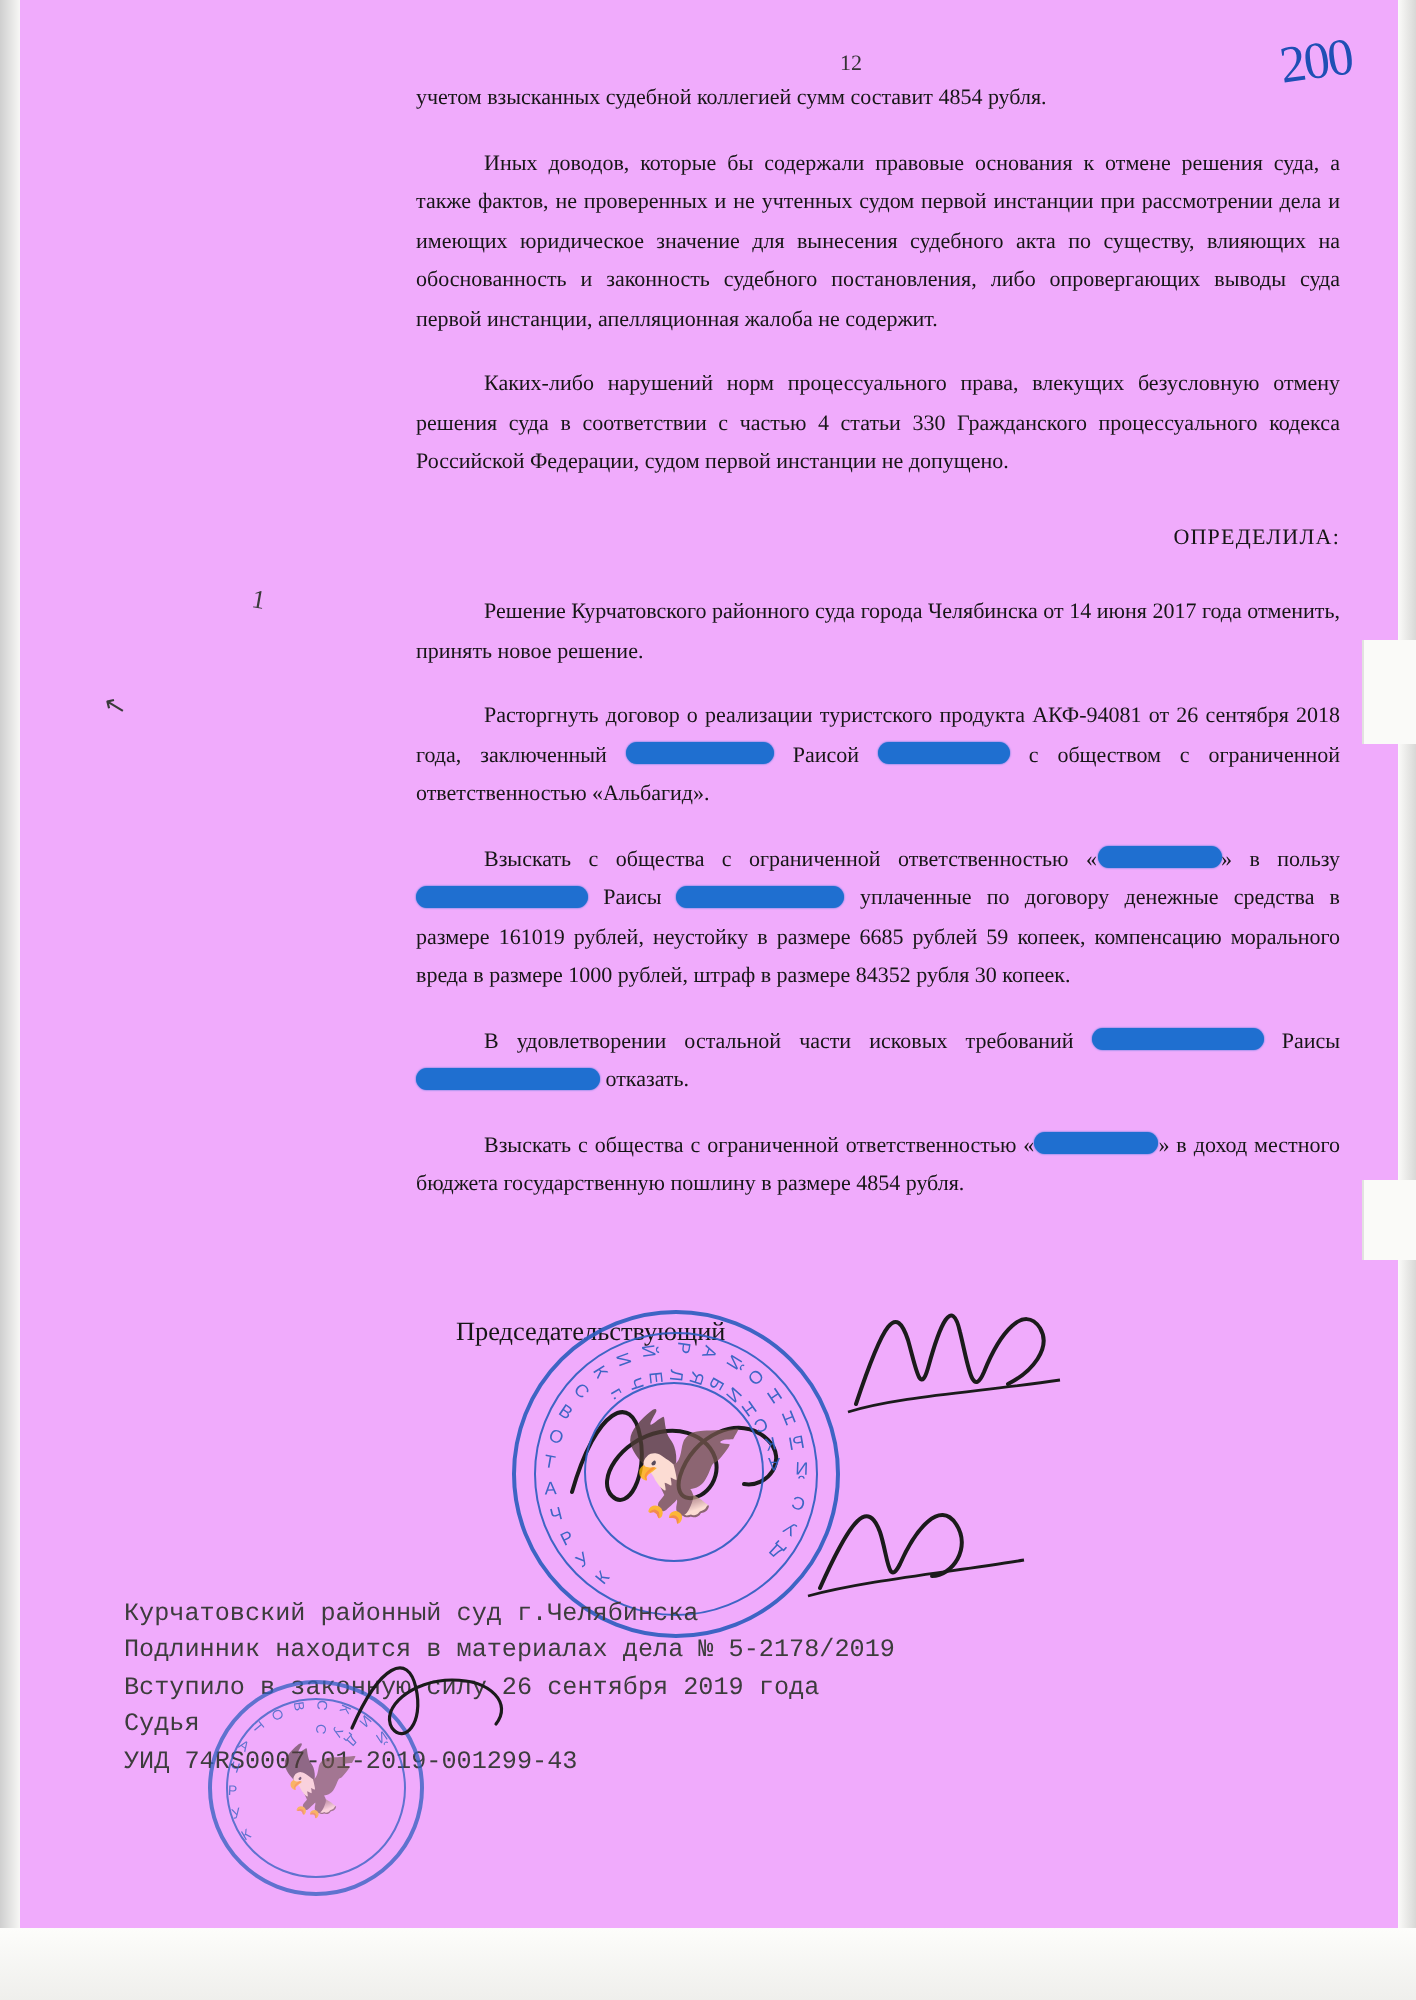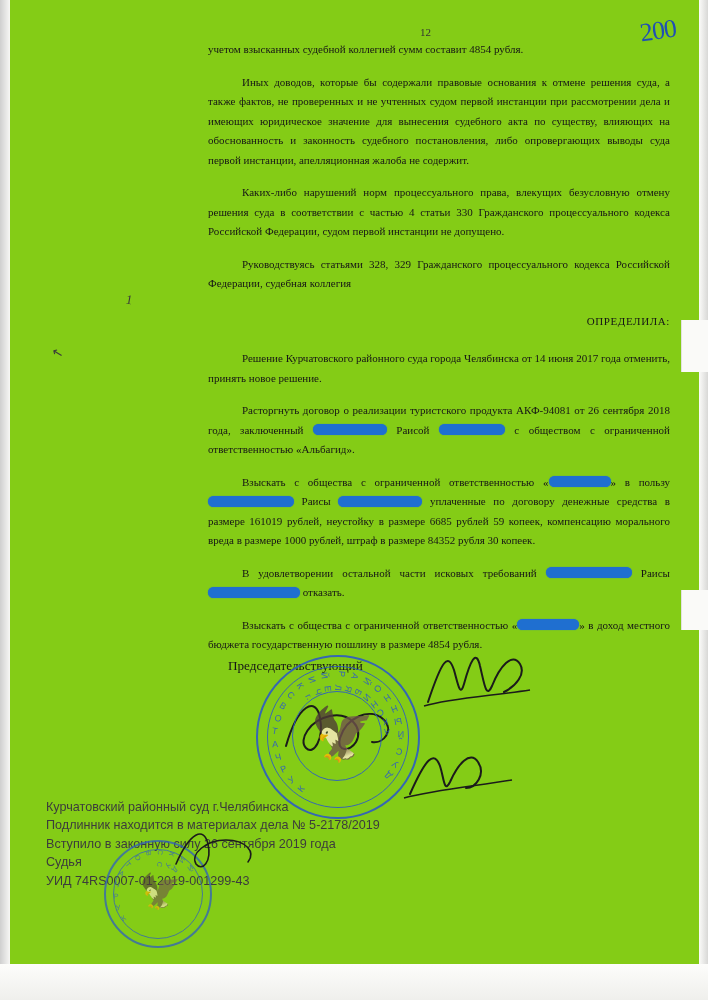--- a/index.html
+++ b/index.html
@@ -14,21 +14,21 @@
     overflow: hidden;
     font-family: "Liberation Serif", serif;
     color: #111;
   }
 
   
   #scan {
     position: absolute;
     left: 0; top: 0;
     width: 708px; height: 1000px;
-    background: #84cc16;
+    background: #f0abfc;
   }
   
   .edge-left {
     position: absolute;
     left: 0; top: 0;
     width: 10px; height: 1000px;
     background: linear-gradient(to right,#cfcfcf,#f7f7f5);
   }
   .edge-right {
     position: absolute;
@@ -186,24 +186,24 @@
     color: #2f5fc0;
     font-size: 52px;
     line-height: 56px;
     text-align: center;
     opacity: 0.85;
   }
 
   
   .footer-stamp {
     position: absolute;
-    left: 46px;
+    left: 62px;
     top: 798px;
     width: 420px;
-    font-family: Liberation Sans, sans-serif;
+    font-family: Liberation Mono, monospace;
     font-size: 12.6px;
     line-height: 18.4px;
     color: #3c3c3c;
   }
   .footer-stamp div { white-space: nowrap; }
 
   .footer-oval {
     position: absolute;
     left: 104px;
     top: 840px;
@@ -258,21 +258,20 @@
   <div class="page-num">12</div>
   <div class="hand-num">200</div>
   <div class="hand-mark-1">1</div>
   <div class="hand-mark-2">↖</div>
 
   <div class="doc">
 
     <p class="para noindent">учетом взысканных судебной коллегией сумм составит 4854 рубля.</p>
     <p class="para">Иных доводов, которые бы содержали правовые основания к отмене решения суда, а также фактов, не проверенных и не учтенных судом первой инстанции при рассмотрении дела и имеющих юридическое значение для вынесения судебного акта по существу, влияющих на обоснованность и законность судебного постановления, либо опровергающих выводы суда первой инстанции, апелляционная жалоба не содержит.</p>
     <p class="para">Каких-либо нарушений норм процессуального права, влекущих безусловную отмену решения суда в соответствии с частью 4 статьи 330 Гражданского процессуального кодекса Российской Федерации, судом первой инстанции не допущено.</p>
-    <p class="para">Руководствуясь статьями 328, 329 Гражданского процессуального кодекса Российской Федерации, судебная коллегия</p>
 
     <p class="para center">ОПРЕДЕЛИЛА:</p>
 
     <p class="para">Решение Курчатовского районного суда города Челябинска от 14 июня 2017 года отменить, принять новое решение.</p>
 
     <p class="para">
       <span>Расторгнуть договор о реализации туристского продукта АКФ-94081 от 26 сентября 2018 года, заключенный </span><span class="redact" style="width:74px"></span><span> Раисой </span><span class="redact" style="width:66px"></span><span> с обществом с ограниченной ответственностью «Альбагид».</span>
     </p>
 
     <p class="para">

